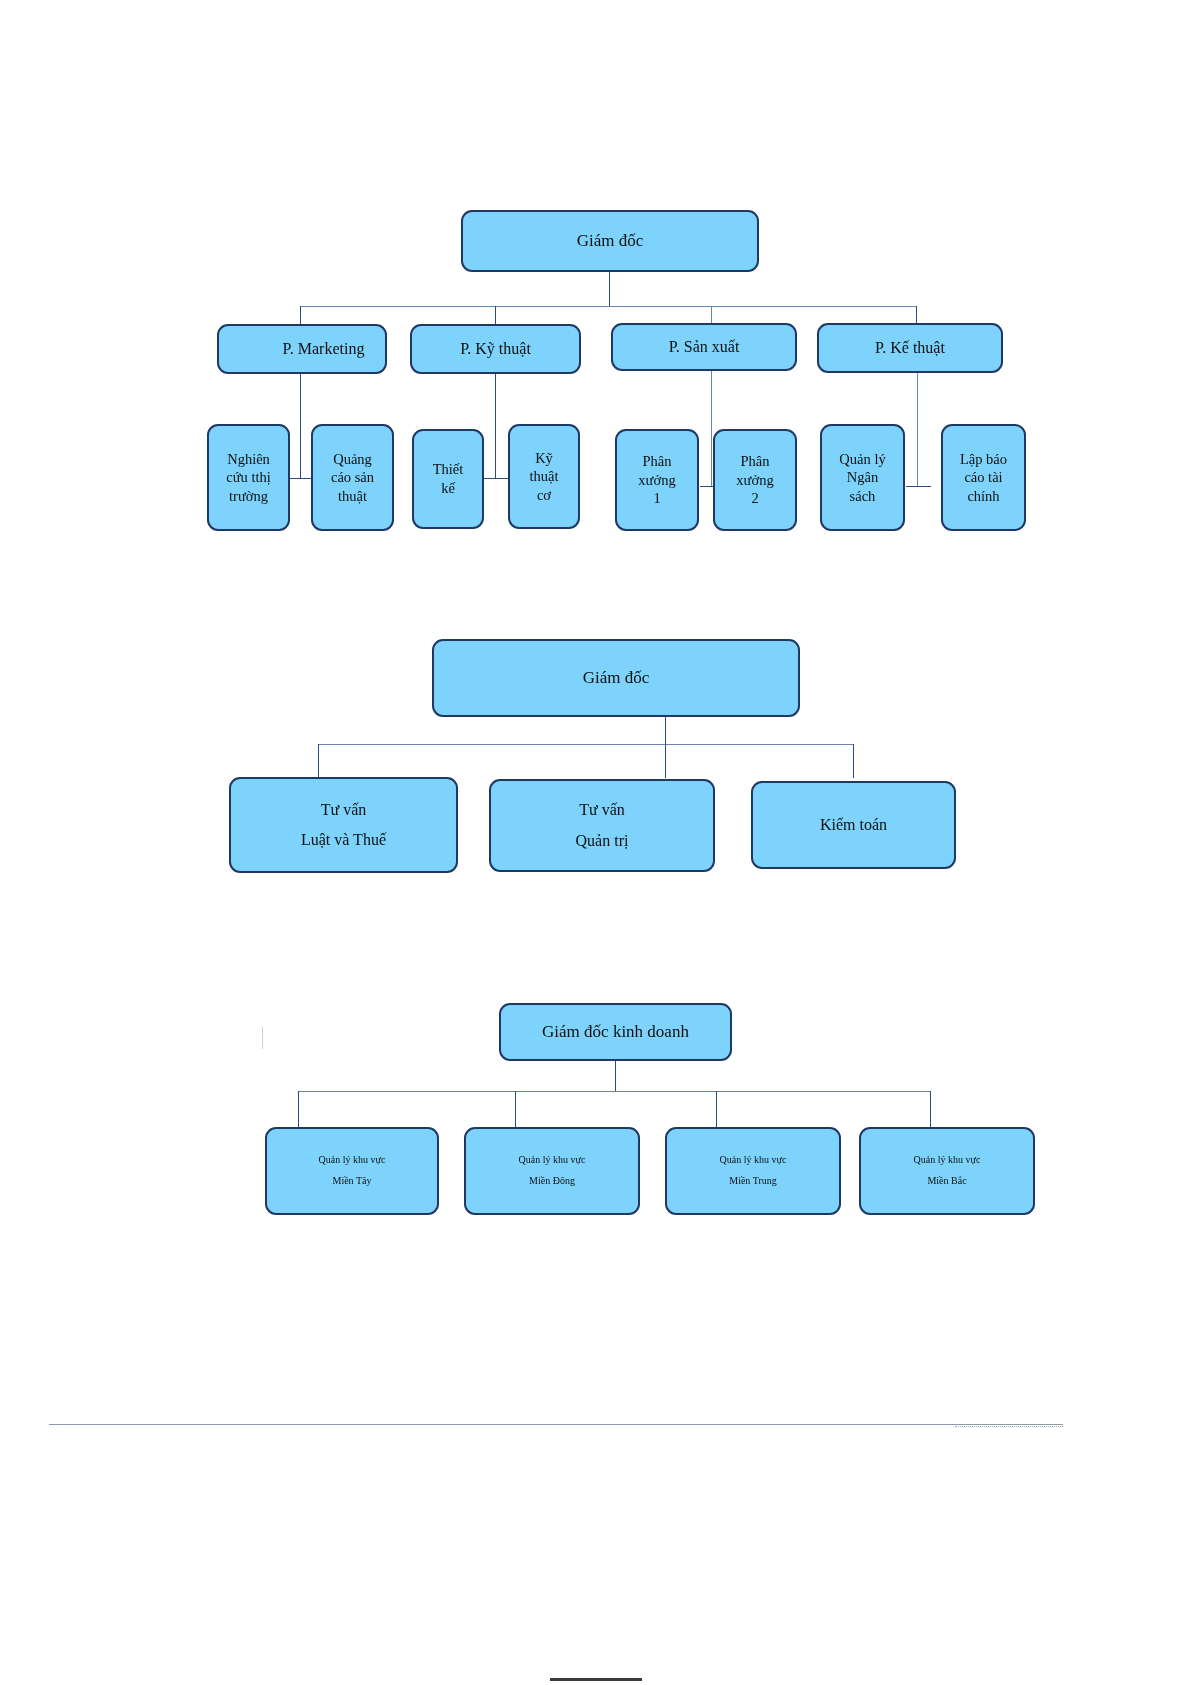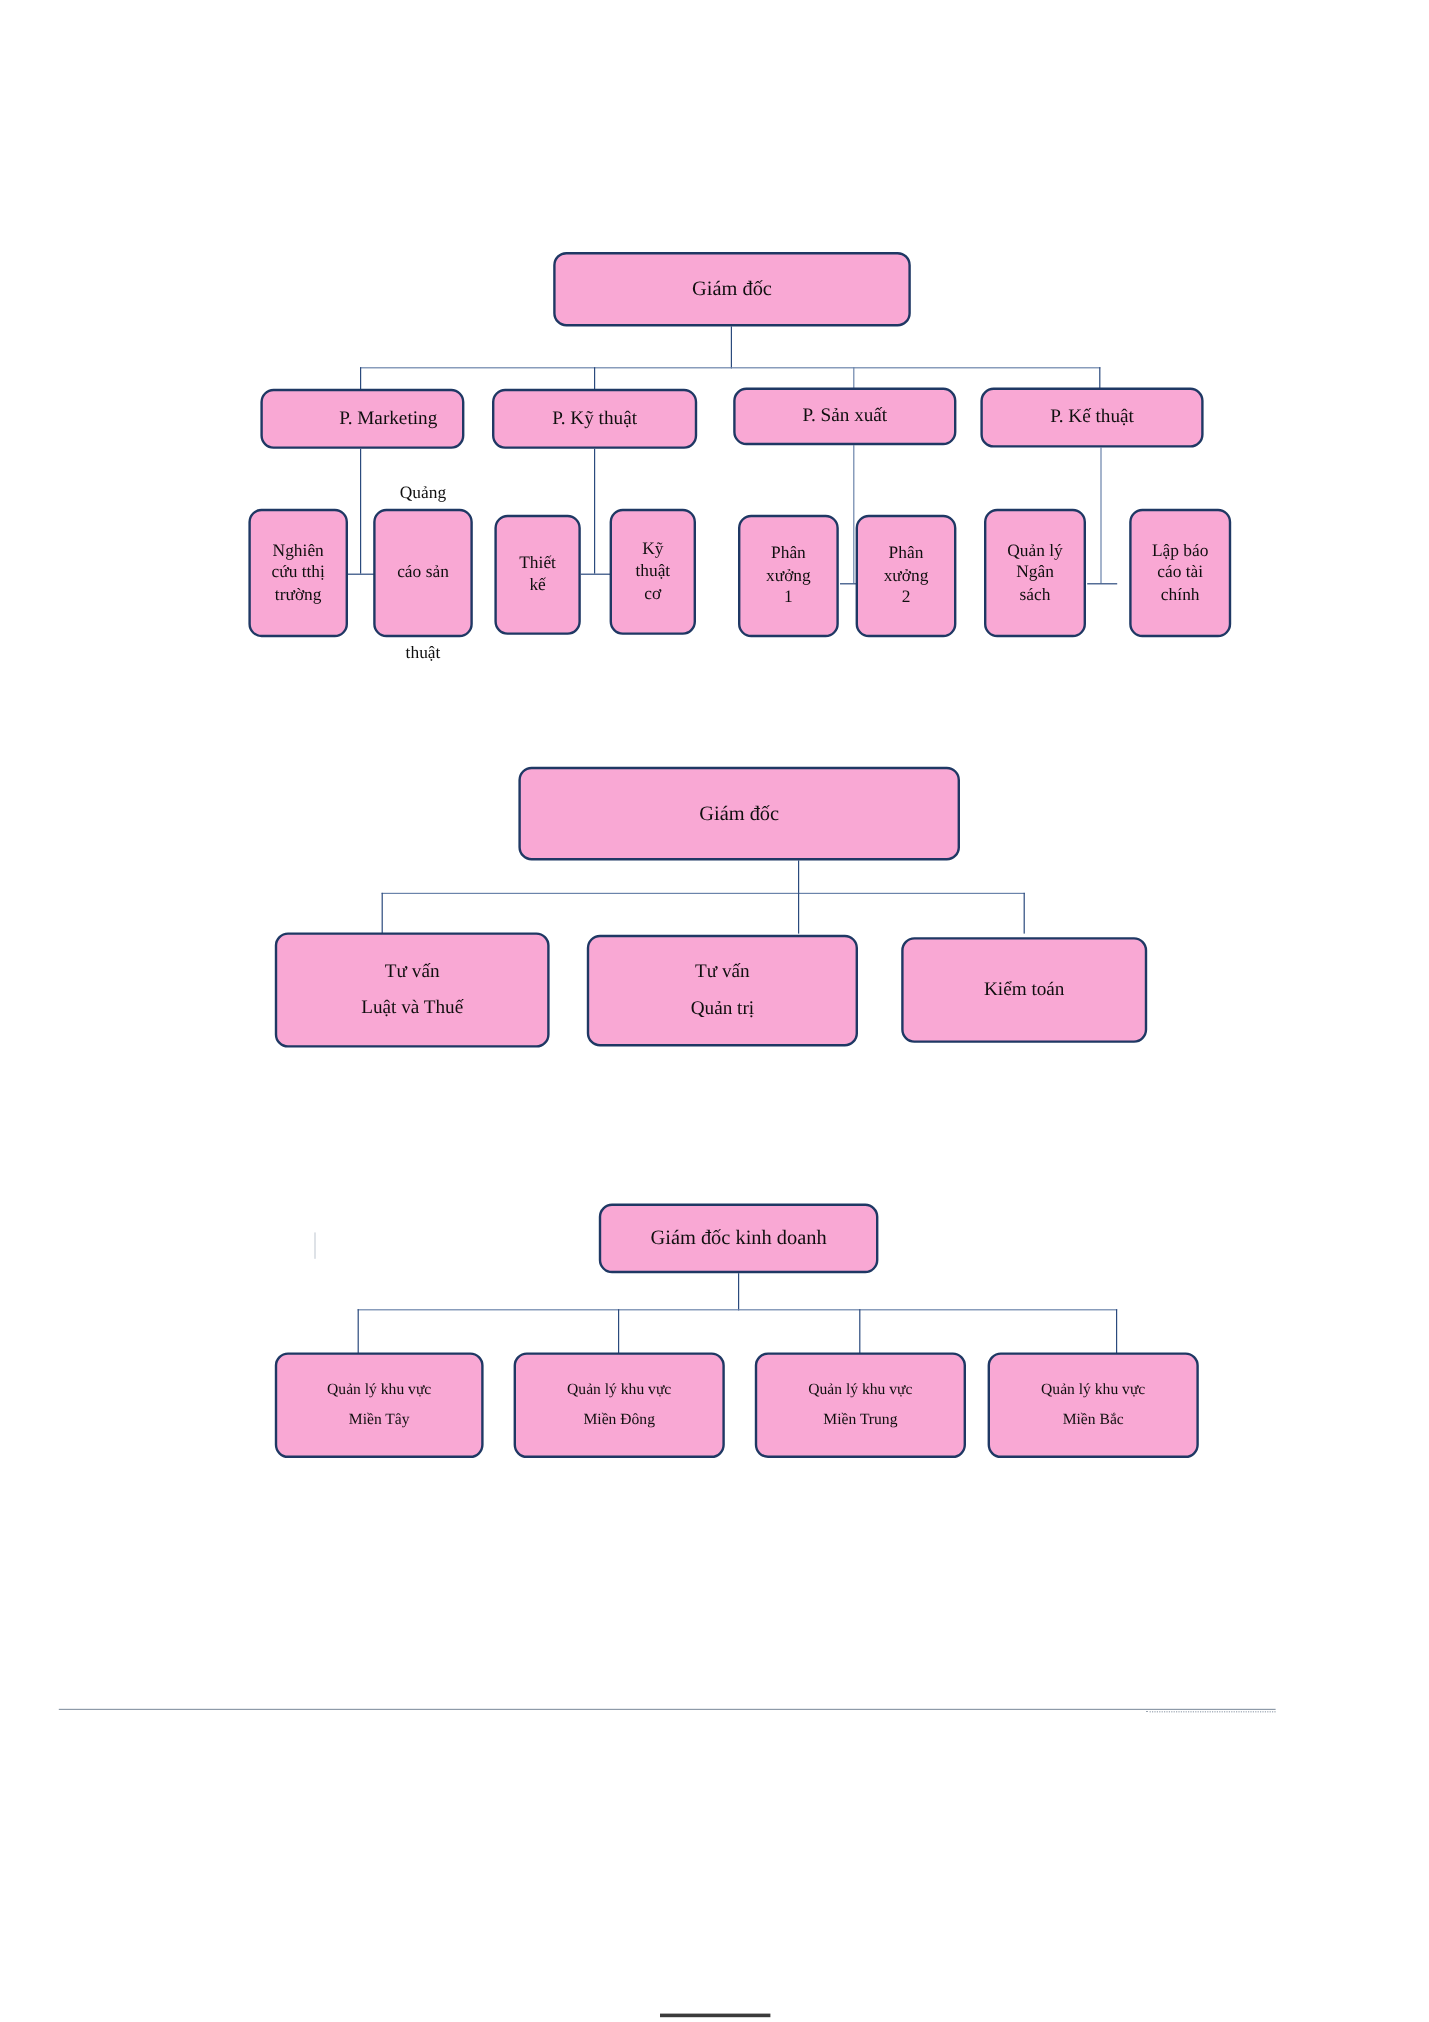--- a/index.html
+++ b/index.html
@@ -20,21 +20,21 @@
     position: absolute;
     inset: 0;
   }
 
   
   .box {
     position: absolute;
     box-sizing: border-box;
     border: 2.2px solid #1f3864;
     border-radius: 11px;
-    background: #f9a8d4;
+    background: #7dd3fc;
     display: flex;
     flex-direction: column;
     align-items: center;
     justify-content: center;
     text-align: center;
     line-height: 1.28;
     color: #0f0f0f;
     z-index: 3;
   }
   .box .line { display: block; white-space: nowrap; }
@@ -80,21 +80,21 @@
     position: absolute;
     width: 1px;
     background: #c9cfd8;
     z-index: 1;
   }
 
   
   .t-root   { font-size: 17px; }
   .t-mid    { font-size: 16px; }
   .t-small  { font-size: 14.5px; }
-  .t-region { font-size: 13px; }
+  .t-region { font-size: 10px; margin-left: 36px; }
 </style>
 </head>
 <body>
 
 <div class="page">
 
   <div>
 
     <div class="box root t-root" style="left:461px; top:210px; width:298px; height:62px;">
       <span class="line">Giám đốc</span>
@@ -122,21 +122,21 @@
       <span class="line">P. Kế thuật</span>
     </div>
 
     <div class="vline" style="left:300px; top:374px; height:104px;"></div>
     <div class="hline" style="left:288px; top:478px; width:25px;"></div>
     <div class="box thin t-small" style="left:207px; top:424px; width:83px; height:107px;">
       <span class="line">Nghiên</span>
       <span class="line">cứu tthị</span>
       <span class="line">trường</span>
     </div>
-    <div class="box thin t-small" style="left:311px; top:424px; width:83px; height:107px;gap:48px;">
+    <div class="box thin t-small" style="left:311px; top:424px; width:83px; height:107px;">
       <span class="line">Quảng</span>
       <span class="line">cáo sản</span>
       <span class="line">thuật</span>
     </div>
 
     <div class="vline" style="left:495px; top:374px; height:104px;"></div>
     <div class="hline" style="left:484px; top:478px; width:26px;"></div>
     <div class="box thin t-small" style="left:412px; top:429px; width:72px; height:100px;">
       <span class="line">Thiết</span>
       <span class="line">kế</span>

